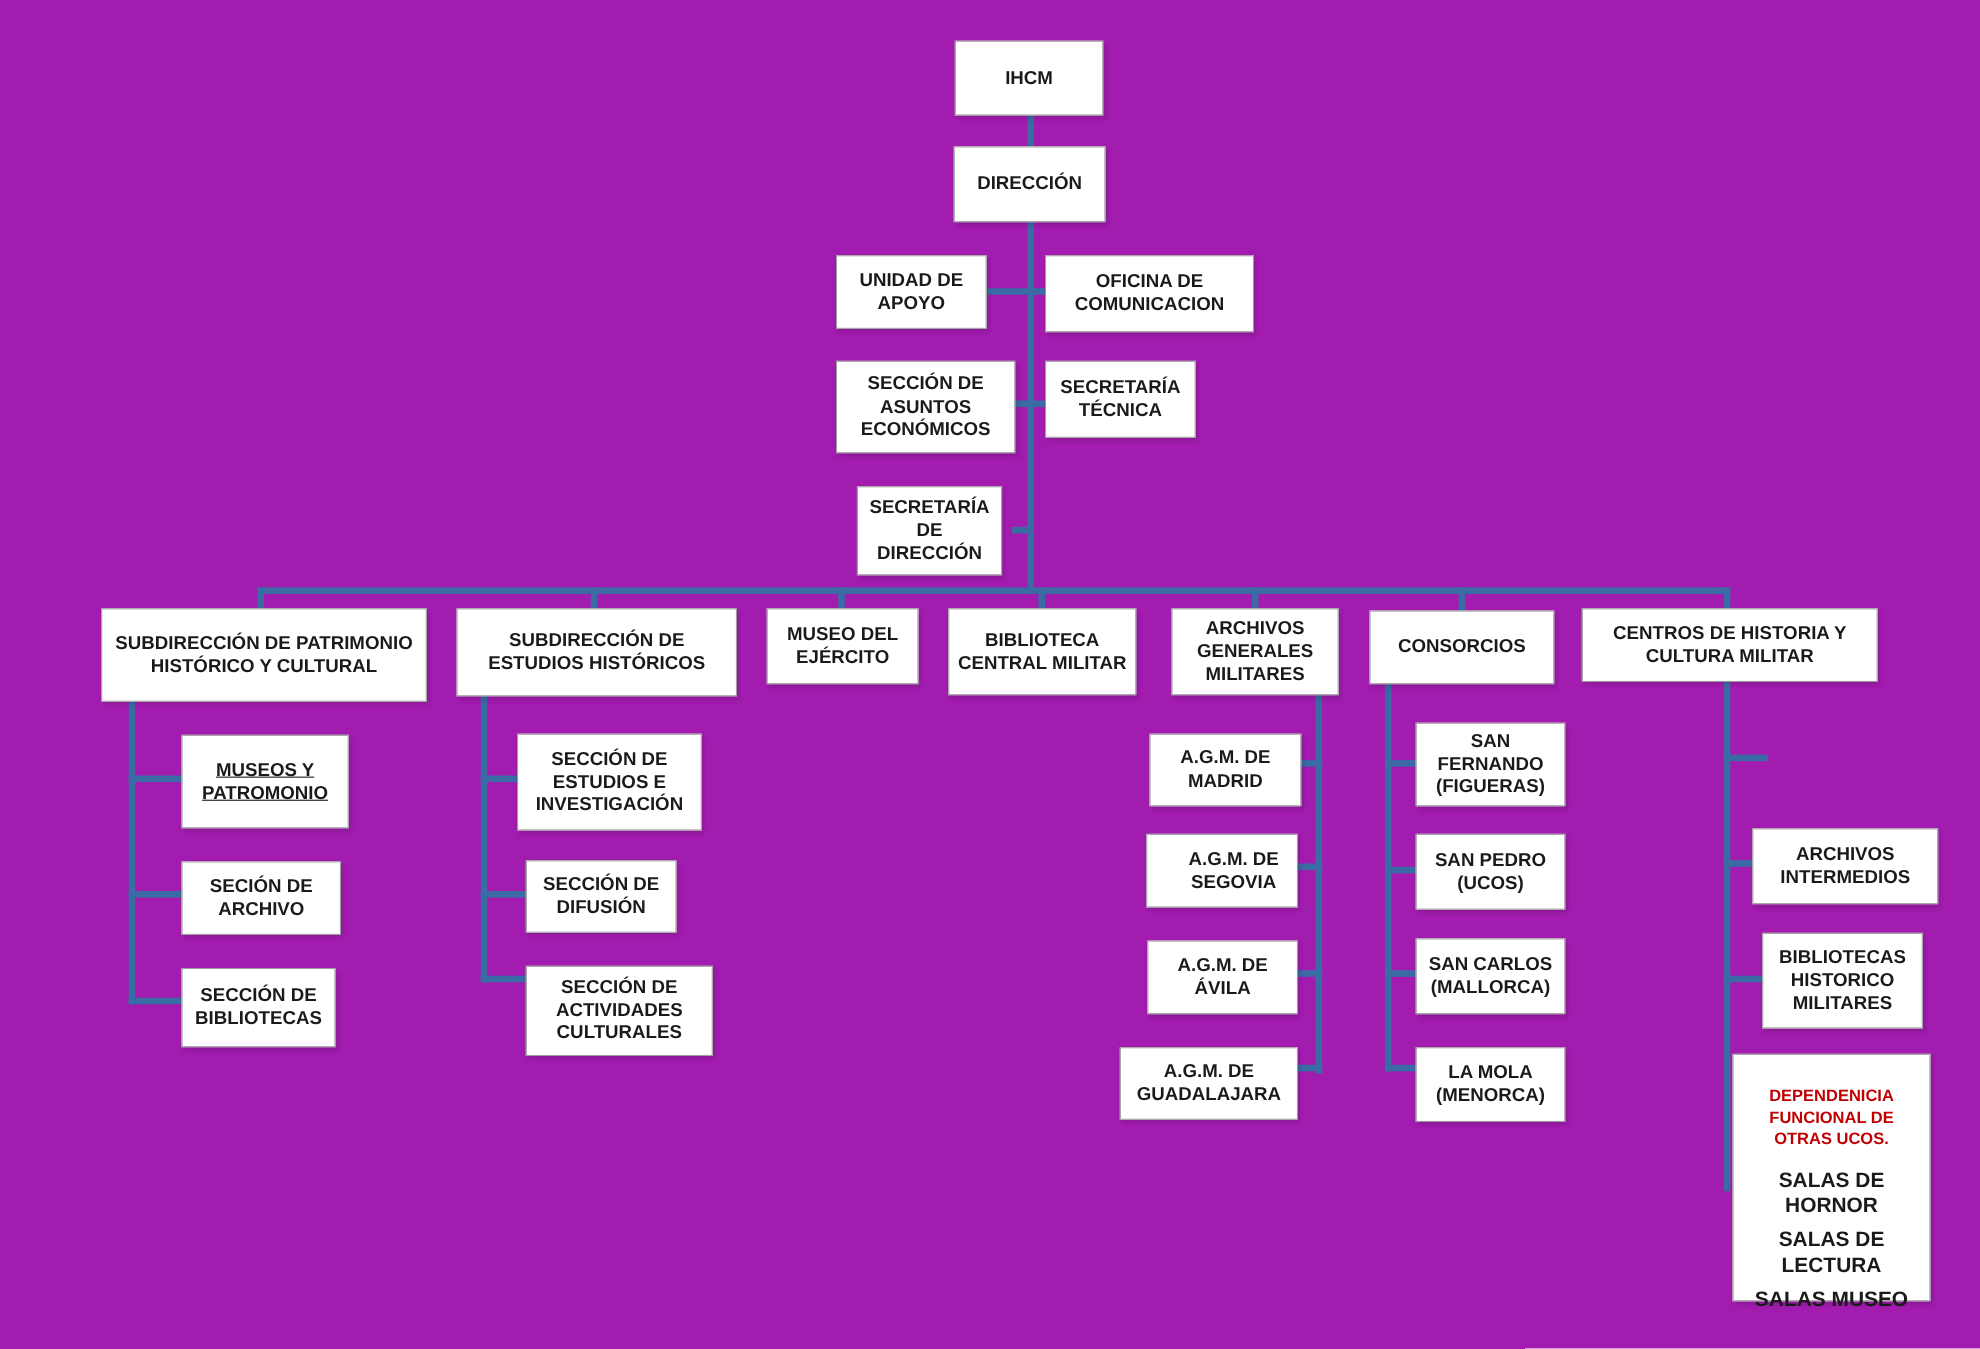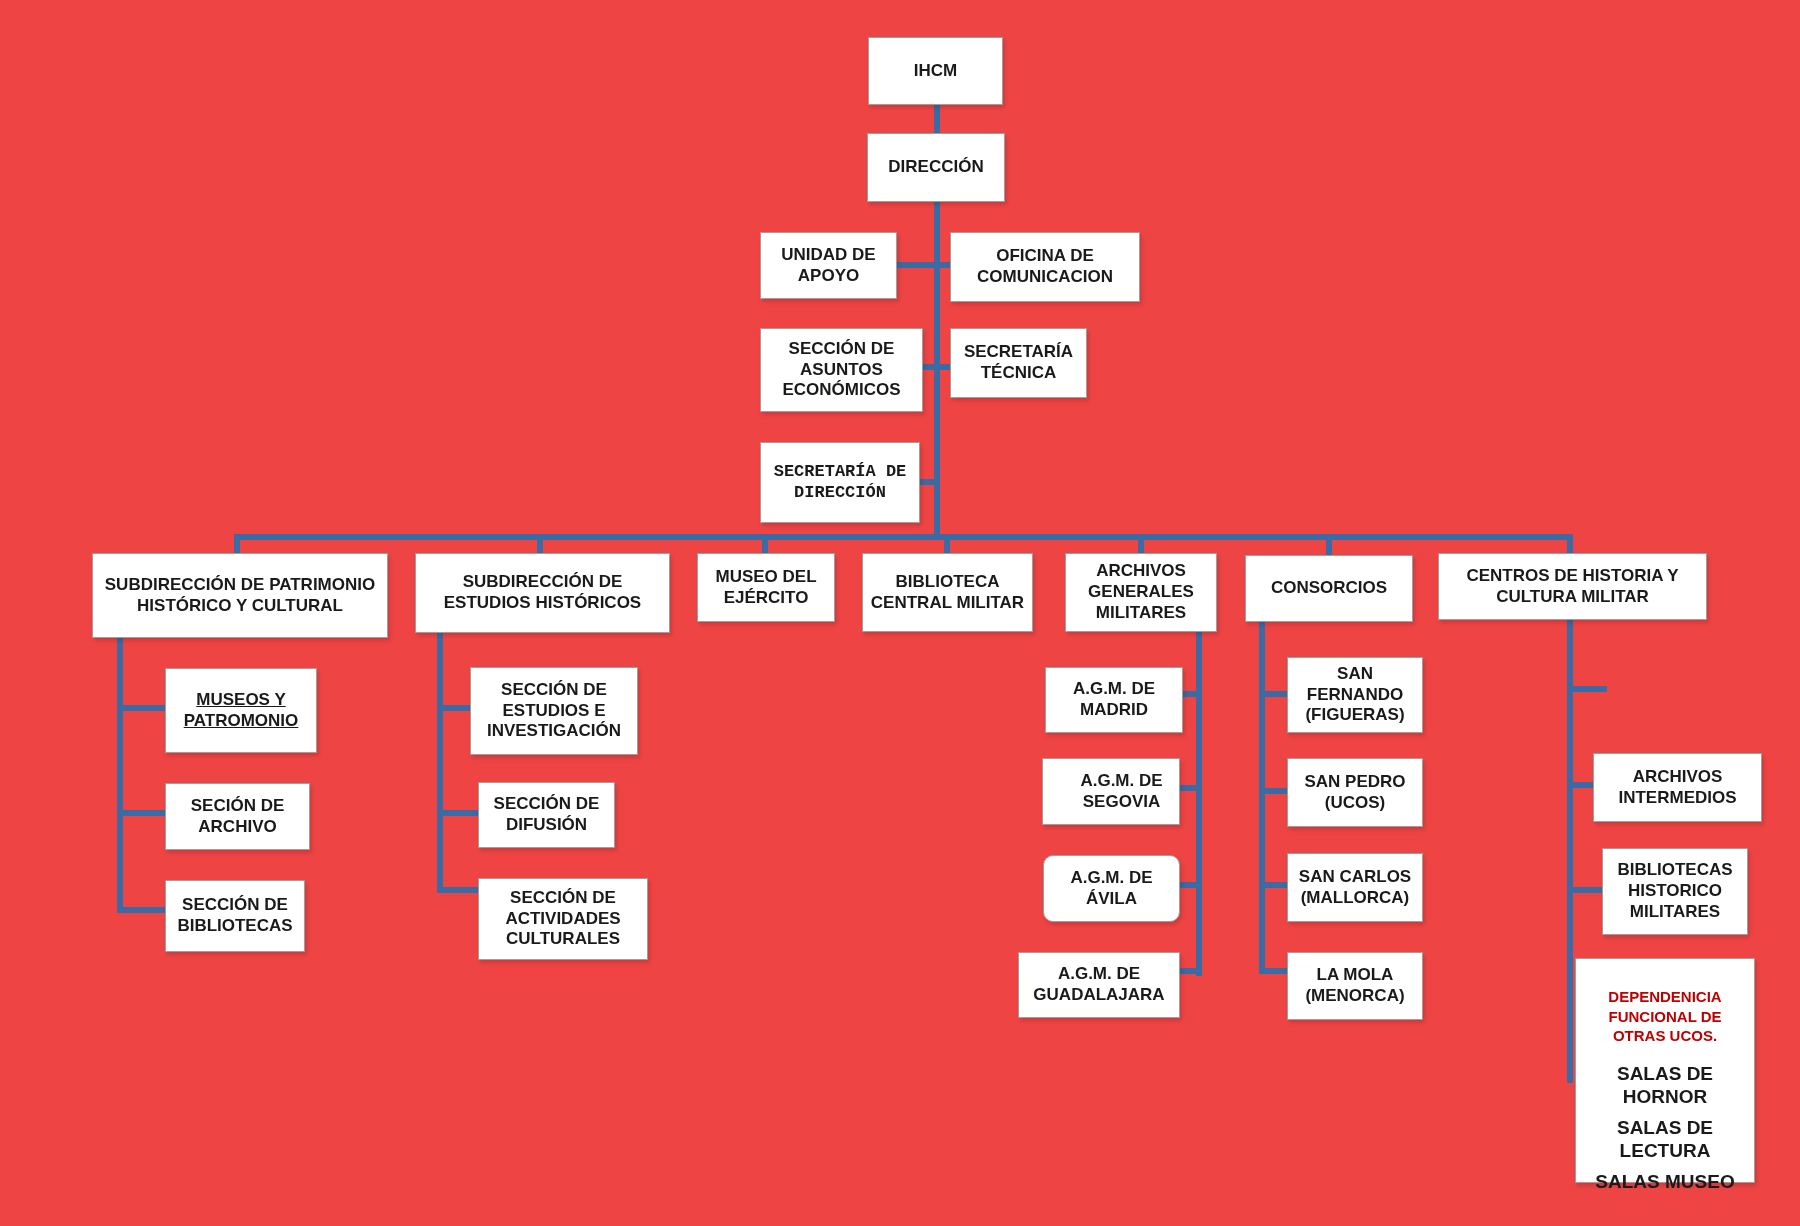--- a/index.html
+++ b/index.html
@@ -3,21 +3,21 @@
 <meta charset="utf-8">
 <style>
   :root{
     --connector:#3A6BA5;
     --alert:#C00000;
     --box-border:#9E9E9E;
     --text:#1A1A1A;
   }
   html,body{margin:0;padding:0;background:#fff;}
   #stage{
-    position:relative;width:1800px;height:1226px;background:#ef4444;overflow:hidden;
+    position:relative;width:1800px;height:1226px;background:#a21caf;overflow:hidden;
     font-family:"Liberation Sans","DejaVu Sans",sans-serif;
   }
   .line{position:absolute;background:var(--connector);z-index:1;}
   .node{
     position:absolute;z-index:2;background:#fff;
     border:1px solid var(--box-border);
     box-shadow:2px 3px 4px rgba(0,0,0,0.14);
     display:flex;align-items:center;justify-content:center;
     text-align:center;font-weight:bold;color:var(--text);
     font-size:17px;line-height:1.22;padding:4px 5px;box-sizing:border-box;
@@ -74,39 +74,39 @@
   <div class="line" style="left:1567px;top:686px;width:40px;height:6px;"></div>
   <div class="line" style="left:1567px;top:782px;width:30px;height:6px;"></div>
   <div class="line" style="left:1567px;top:887px;width:40px;height:6px;"></div>
 
   <div class="node" style="left:868px;top:37px;width:135px;height:68px;">IHCM</div>
   <div class="node" style="left:867px;top:133px;width:138px;height:69px;">DIRECCIÓN</div>
   <div class="node" style="left:760px;top:232px;width:137px;height:67px;">UNIDAD DE APOYO</div>
   <div class="node" style="left:950px;top:232px;width:190px;height:70px;">OFICINA DE COMUNICACION</div>
   <div class="node" style="left:760px;top:328px;width:163px;height:84px;">SECCIÓN DE ASUNTOS ECONÓMICOS</div>
   <div class="node" style="left:950px;top:328px;width:137px;height:70px;">SECRETARÍA TÉCNICA</div>
-  <div class="node" style="left:760px;top:442px;width:160px;height:81px;font-family:Liberation Mono, monospace;">SECRETARÍA DE DIRECCIÓN</div>
+  <div class="node" style="left:779px;top:442px;width:132px;height:81px;">SECRETARÍA DE DIRECCIÓN</div>
 
   <div class="node" style="left:92px;top:553px;width:296px;height:85px;">SUBDIRECCIÓN DE PATRIMONIO HISTÓRICO Y CULTURAL</div>
   <div class="node" style="left:165px;top:668px;width:152px;height:85px;text-decoration:underline;">MUSEOS Y PATROMONIO</div>
   <div class="node" style="left:165px;top:783px;width:145px;height:67px;">SECIÓN DE ARCHIVO</div>
   <div class="node" style="left:165px;top:880px;width:140px;height:72px;">SECCIÓN DE BIBLIOTECAS</div>
 
   <div class="node" style="left:415px;top:553px;width:255px;height:80px;">SUBDIRECCIÓN DE ESTUDIOS HISTÓRICOS</div>
   <div class="node" style="left:470px;top:667px;width:168px;height:88px;">SECCIÓN DE ESTUDIOS E INVESTIGACIÓN</div>
   <div class="node" style="left:478px;top:782px;width:137px;height:66px;">SECCIÓN DE DIFUSIÓN</div>
   <div class="node" style="left:478px;top:878px;width:170px;height:82px;">SECCIÓN DE ACTIVIDADES CULTURALES</div>
 
   <div class="node" style="left:697px;top:553px;width:138px;height:69px;">MUSEO DEL EJÉRCITO</div>
   <div class="node" style="left:862px;top:553px;width:171px;height:79px;">BIBLIOTECA CENTRAL MILITAR</div>
 
   <div class="node" style="left:1065px;top:553px;width:152px;height:79px;">ARCHIVOS GENERALES MILITARES</div>
   <div class="node" style="left:1045px;top:667px;width:138px;height:66px;">A.G.M. DE MADRID</div>
   <div class="node" style="left:1042px;top:758px;width:138px;height:67px;padding-left:26px;">A.G.M. DE SEGOVIA</div>
-  <div class="node" style="left:1043px;top:855px;width:137px;height:67px;border-radius:10px;">A.G.M. DE ÁVILA</div>
+  <div class="node" style="left:1043px;top:855px;width:137px;height:67px;">A.G.M. DE ÁVILA</div>
   <div class="node" style="left:1018px;top:952px;width:162px;height:66px;">A.G.M. DE GUADALAJARA</div>
 
   <div class="node" style="left:1245px;top:555px;width:168px;height:67px;">CONSORCIOS</div>
   <div class="node" style="left:1287px;top:657px;width:136px;height:76px;">SAN FERNANDO (FIGUERAS)</div>
   <div class="node" style="left:1287px;top:758px;width:136px;height:69px;">SAN PEDRO (UCOS)</div>
   <div class="node" style="left:1287px;top:853px;width:136px;height:69px;">SAN CARLOS (MALLORCA)</div>
   <div class="node" style="left:1287px;top:952px;width:136px;height:68px;">LA MOLA (MENORCA)</div>
 
   <div class="node" style="left:1438px;top:553px;width:269px;height:67px;">CENTROS DE HISTORIA Y CULTURA MILITAR</div>
   <div class="node" style="left:1593px;top:753px;width:169px;height:69px;">ARCHIVOS INTERMEDIOS</div>

